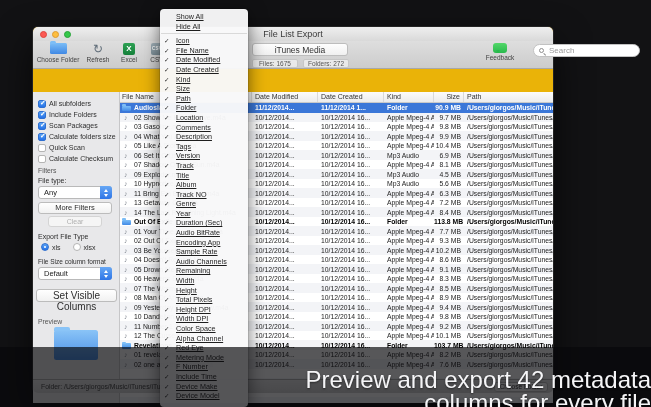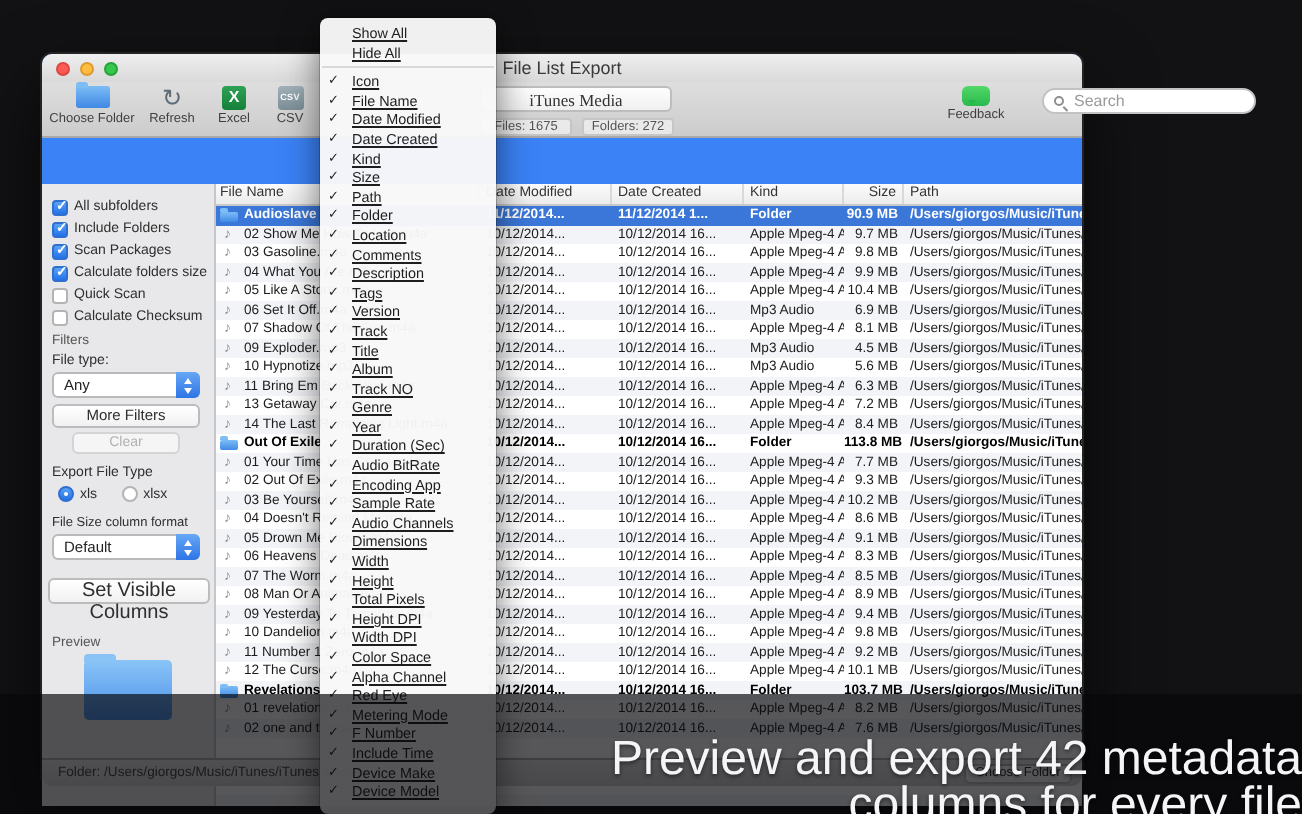--- a/index.html
+++ b/index.html
@@ -1,19 +1,19 @@
 <!DOCTYPE html>
 <html><head>
 <meta charset="utf-8">
 <style>
   html,body{margin:0;padding:0;background:#0c0c0e;font-family:"Liberation Sans",sans-serif;}
   .stage{position:relative;width:651px;height:407px;background:#121214;overflow:hidden;cursor:default;}
 
   
-  .window{position:absolute;left:21px;top:27px;width:520px;height:366px;background:#3b82f6;
+  .window{position:absolute;left:33px;top:27px;width:520px;height:366px;background:#eab308;
           border-radius:5px;box-shadow:0 0 0 1px rgba(40,40,40,.85),0 16px 36px rgba(0,0,0,.7);z-index:1;}
   .titlebar{position:relative;height:14px;background:linear-gradient(#efefef,#d9d9d9);
             border-bottom:1px solid #b3b3b3;border-radius:5px 5px 0 0;}
   .title{text-align:center;font-size:9px;line-height:14px;color:#3a3a3a;}
   .traffic{position:absolute;left:7px;top:3.5px;display:flex;gap:5px;}
   .light{width:7px;height:7px;border-radius:50%;box-sizing:border-box;}
   .l-red{background:#fc5a54;border:1px solid #de4640;}
   .l-yellow{background:#fdbe40;border:1px solid #de9b31;}
   .l-green{background:#35c84a;border:1px solid #27a338;}
 
@@ -24,21 +24,21 @@
   .tb-item .tb-ico{height:13px;display:flex;align-items:center;justify-content:center;}
   .tb-label{font-size:6.5px;color:#3f3f3f;margin-top:1px;white-space:nowrap;}
   .ico-folder{width:17px;height:11px;background:linear-gradient(#7cbdf6,#3f88e4);border-radius:1.5px;position:relative;}
   .ico-folder::before{content:"";position:absolute;left:0;top:-2.5px;width:6px;height:3px;background:#7cbdf6;border-radius:1.5px 1.5px 0 0;}
   .ico-refresh{font-size:12px;color:#5f6c78;line-height:12px;}
   .ico-excel{width:12px;height:12px;border-radius:2px;background:linear-gradient(#2da153,#15803a);
              color:#fff;font-size:8px;font-weight:bold;line-height:12px;text-align:center;}
   .ico-csv{width:13px;height:12px;border-radius:2px;background:linear-gradient(#a2b2ba,#7c8e97);
            color:#fff;font-size:4.5px;font-weight:bold;line-height:12px;text-align:center;letter-spacing:.2px;}
   .popup-source{position:absolute;left:219px;top:2px;width:96px;height:13px;background:linear-gradient(#fefefe,#f0f0f0);
-                border:1px solid #bdbdbd;border-radius:3px;font-size:8.5px;line-height:13px;text-align:center;color:#333;box-sizing:border-box;font-family:Liberation Serif, serif;}
+                border:1px solid #bdbdbd;border-radius:3px;font-size:8.5px;line-height:13px;text-align:center;color:#333;box-sizing:border-box;}
   .badge{position:absolute;top:17.5px;height:9px;width:46px;border:1px solid #c6c6c6;border-radius:2px;
          background:rgba(255,255,255,.55);font-size:6.5px;line-height:8px;text-align:center;color:#555;box-sizing:border-box;}
   .badge-files{left:219px;} .badge-folders{left:270px;}
   .feedback{position:absolute;left:449px;top:1px;width:36px;text-align:center;}
   .ico-feedback{width:14px;height:10px;margin:1px auto 0;border-radius:3px;background:linear-gradient(#53d769,#28b94c);position:relative;}
   .ico-feedback::after{content:"";position:absolute;left:3px;bottom:-3px;border:3px solid transparent;border-top-color:#28b94c;border-left-width:2px;border-right-width:2px;}
   .search{position:absolute;left:500px;top:3px;width:107px;height:13px;border:1px solid #c2c2c2;border-radius:7px;
           background:#fff;box-sizing:border-box;}
   .search input{position:absolute;left:15px;top:0;width:85px;height:11px;border:none;outline:none;background:transparent;
           font-size:8px;color:#666;font-family:"Liberation Sans",sans-serif;padding:0;}
@@ -719,21 +719,21 @@
     <span class="mi-label">Sample Rate</span>
   </div>
 
   <div class="menu-item">
     <span class="check">✓</span>
     <span class="mi-label">Audio Channels</span>
   </div>
 
   <div class="menu-item">
     <span class="check">✓</span>
-    <span class="mi-label">Dimensions</span>
+    <span class="mi-label">Remaining</span>
   </div>
 
   <div class="menu-item">
     <span class="check">✓</span>
     <span class="mi-label">Width</span>
   </div>
 
   <div class="menu-item">
     <span class="check">✓</span>
     <span class="mi-label">Height</span>

